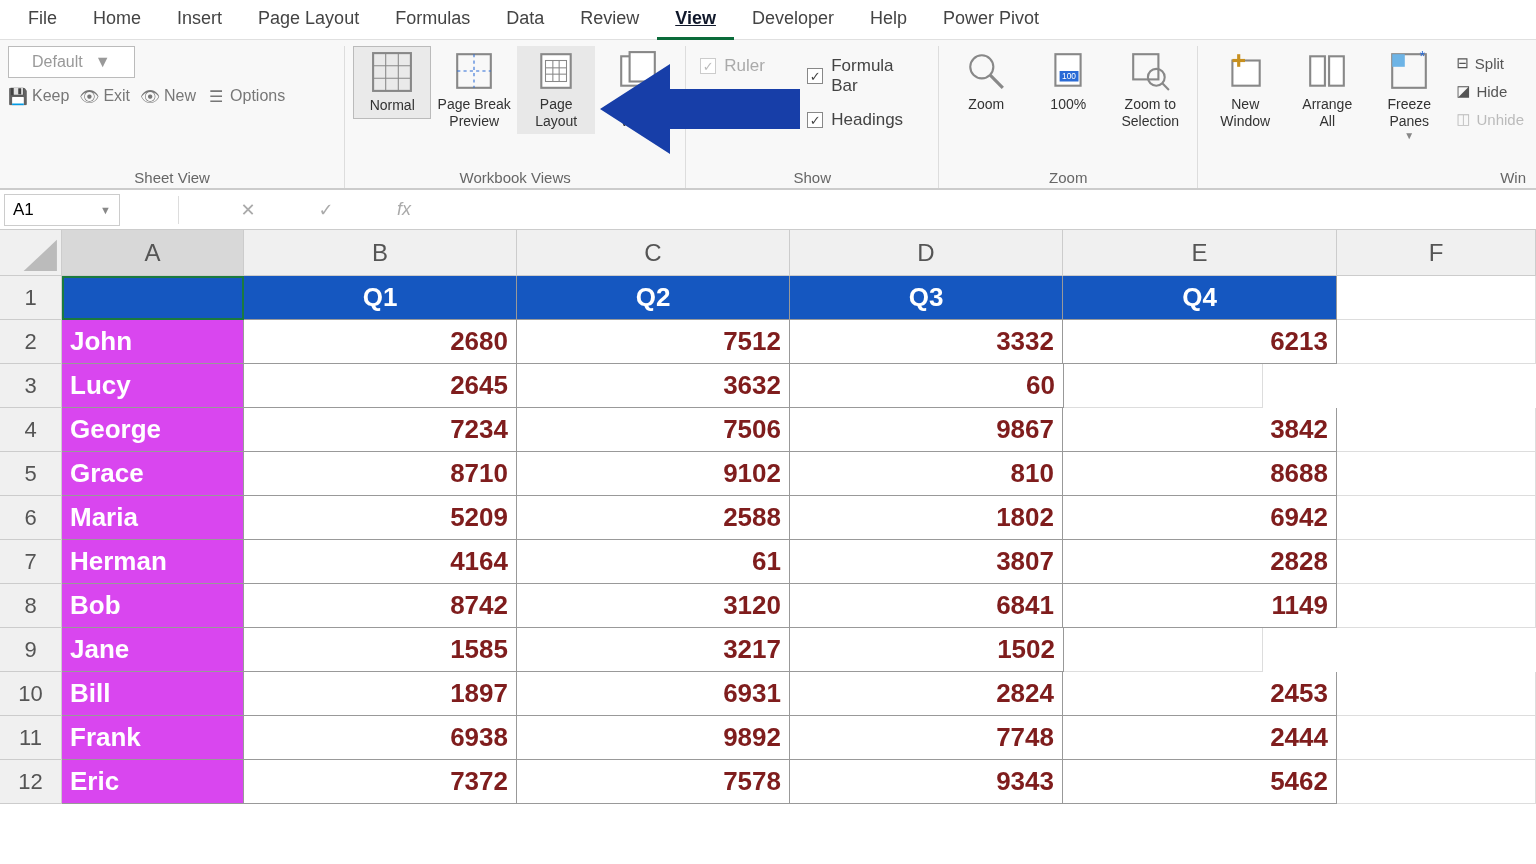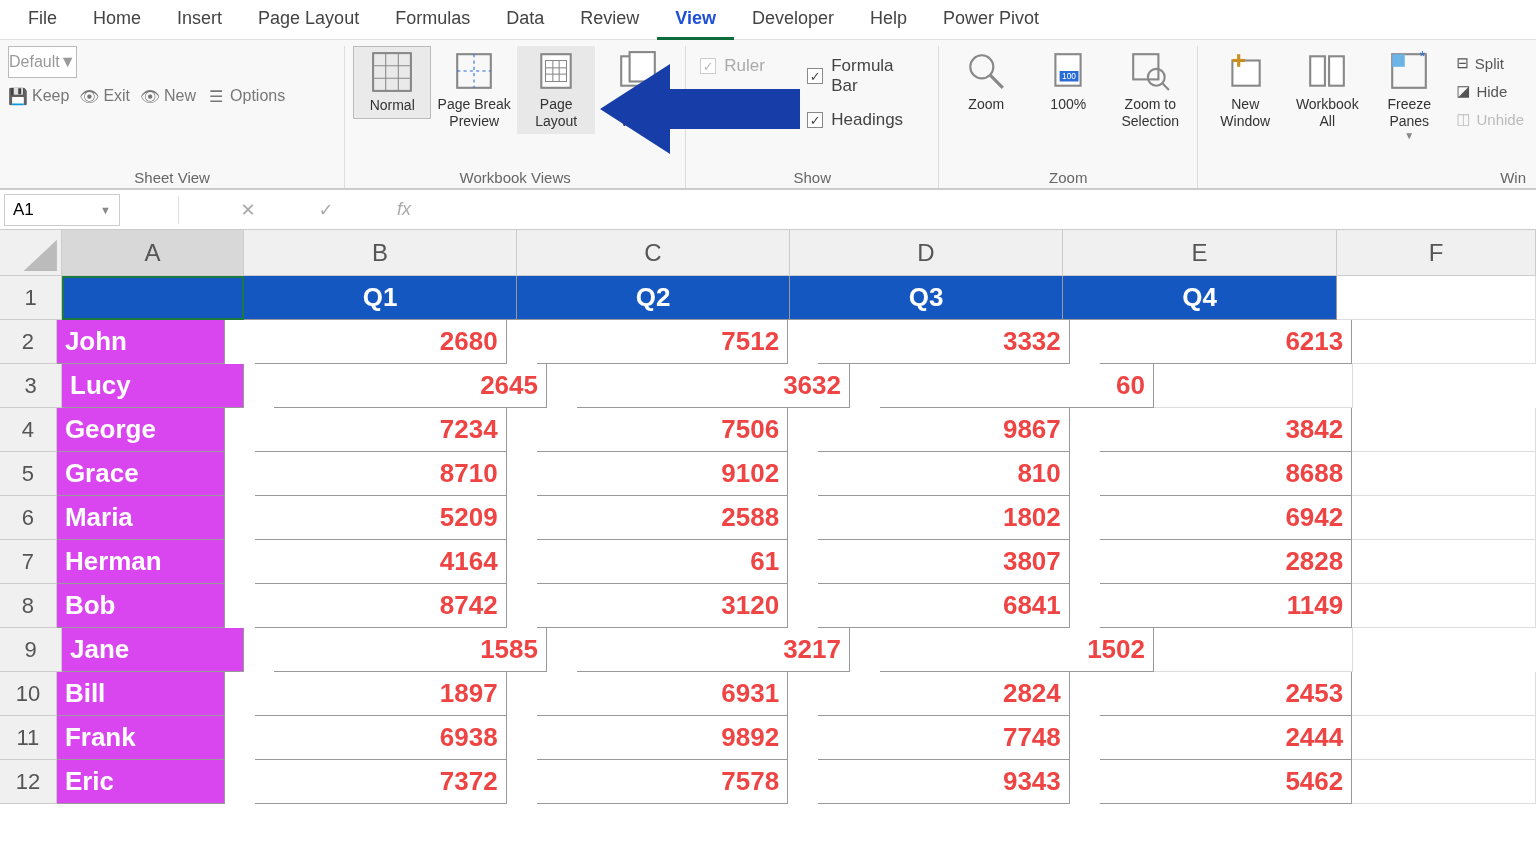--- a/index.html
+++ b/index.html
@@ -1,29 +1,29 @@
 <!DOCTYPE html>
 <html><head>
 <meta charset="utf-8">
 <style>
 * { box-sizing: border-box; margin: 0; padding: 0; }
 body { font-family: "Segoe UI", Arial, sans-serif; background: #fff; overflow: hidden; width: 1536px; height: 864px; }
 
 
 .menubar { display: flex; align-items: flex-start; height: 40px; background: #fff; border-bottom: 1px solid #e0e0e0; padding: 0 10px; }
 .menubar .tab { padding: 8px 18px; font-size: 18px; color: #444; cursor: pointer; }
-.menubar .tab.active { color: #1d4ed8; border-bottom: 3px solid #0b6b3a; font-weight: 600; }
+.menubar .tab.active { color: #0f172a; border-bottom: 3px solid #0b6b3a; font-weight: 600; text-decoration: underline; }
 
 
 .ribbon { display: flex; align-items: stretch; height: 150px; background: #f8f8f8; border-bottom: 2px solid #ccc; padding-top: 6px; }
 .ribbon .group { display: flex; flex-direction: column; justify-content: space-between; padding: 0 8px; border-right: 1px solid #ddd; position: relative; }
 .ribbon .group:last-child { border-right: none; }
 .group-content { flex: 1; display: flex; align-items: flex-start; gap: 4px; }
 .group-label { text-align: center; font-size: 15px; color: #666; padding: 4px 0 2px 0; }
-.combo { display: flex; align-items: center; border: 1px solid #bbb; background: #fff; height: 32px; padding: 0 0; color: #999; font-size: 16px; }
+.combo { display: flex; align-items: center; border: 1px solid #bbb; background: #fff; height: 32px; padding: 0 23px; color: #999; font-size: 16px; gap: 12px; }
 .combo .arrow { margin-left: auto; }
 .sheetview-row { display: flex; gap: 10px; align-items: center; }
 .action { display: flex; align-items: center; gap: 4px; color: #777; font-size: 16px; }
 .icon-box { width: 20px; height: 20px; display: inline-flex; align-items: center; justify-content: center; }
 
 
 .bigbtn { display: flex; flex-direction: column; align-items: center; justify-content: flex-start; width: 78px; padding: 4px 2px; font-size: 14px; color: #333; text-align: center; line-height: 1.2; }
 .bigbtn .bigicon { width: 42px; height: 42px; margin-bottom: 4px; }
 .bigbtn.active { background: #eaeaea; border: 1px solid #bbb; justify-content: flex-end; }
 .bigbtn.hilite { background: #e8e8e8; }
@@ -56,21 +56,21 @@
 .corner svg { width: 100%; height: 100%; }
 .colheads { display: flex; margin-left: 62px; height: 46px; background: #f0f0f0; }
 .colhead { border-right: 1px solid #ccc; border-bottom: 1px solid #ccc; display: flex; align-items: center; justify-content: center; font-size: 24px; color: #555; }
 .colhead.sel { background: #d8d8d8; }
 .rows { }
 .row { display: flex; height: 44px; }
 .rowhead { width: 62px; background: #f0f0f0; border-right: 1px solid #ccc; border-bottom: 1px solid #ccc; display: flex; align-items: center; justify-content: center; font-size: 22px; color: #555; }
 .cell { border-right: 1px solid #999; border-bottom: 1px solid #999; display: flex; align-items: center; padding: 0 8px; font-size: 26px; }
 .cell.header { background: #1557c0; color: #fff; font-weight: 700; justify-content: center; }
 .cell.name { background: #d946ef; color: #fff; font-weight: 700; justify-content: flex-start; }
-.cell.num { justify-content: flex-end; background: #fff; color: #ef4444; font-weight: 600; margin-left: 30px; }
+.cell.num { justify-content: flex-end; background: #fff; color: #7f1d1d; font-weight: 600; }
 .cell.selected { outline: 2px solid #1b7a3e; outline-offset: -2px; }
 .cell.blank { border-right: 1px solid #ddd; border-bottom: 1px solid #ddd; }
 
 .colA { width: 182px; }
 .colB { width: 273px; }
 .colC { width: 273px; }
 .colD { width: 273px; }
 .colE { width: 274px; }
 .colF { width: 199px; }
 </style>
@@ -231,21 +231,21 @@
             <line x1="8" y1="10" x2="20" y2="10" stroke="#c79020" stroke-width="3"></line>
           </svg>
         <span style="white-space:pre-line">New
 Window</span>
       </div>
       <div class="bigbtn">
         <svg class="bigicon" viewBox="0 0 40 40">
             <rect x="4" y="6" width="14" height="28" fill="#fff" stroke="#888" stroke-width="2"></rect>
             <rect x="22" y="6" width="14" height="28" fill="#fff" stroke="#888" stroke-width="2"></rect>
           </svg>
-        <span style="white-space:pre-line">Workbook
+        <span style="white-space:pre-line">Arrange
 All</span>
       </div>
       <div class="bigbtn">
         <svg class="bigicon" viewBox="0 0 40 40">
             <rect x="4" y="4" width="32" height="32" fill="none" stroke="#888" stroke-width="2"></rect>
             <rect x="4" y="4" width="12" height="12" fill="#6db4e6"></rect>
             <text x="30" y="10" font-size="14" fill="#2a6bd6">*</text>
           </svg>
         <span style="white-space:pre-line">Freeze
 Panes</span>

